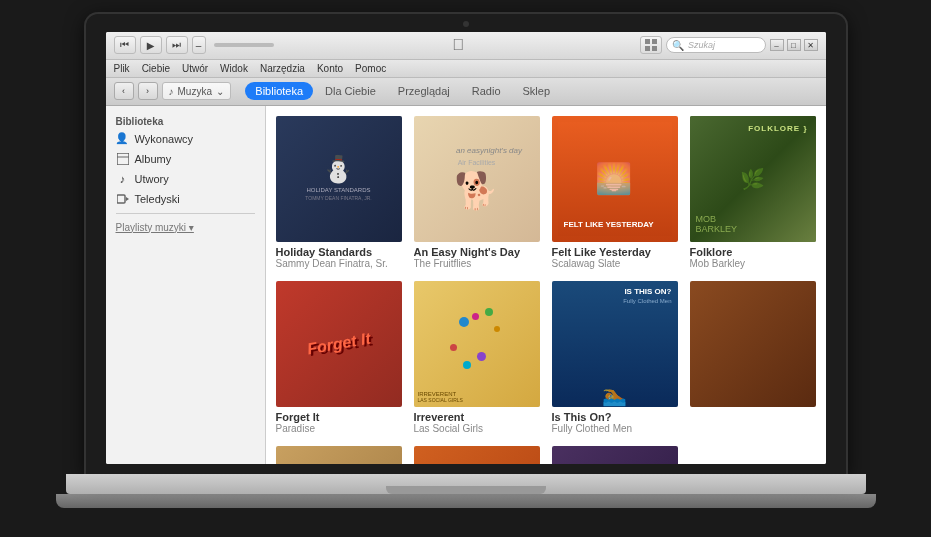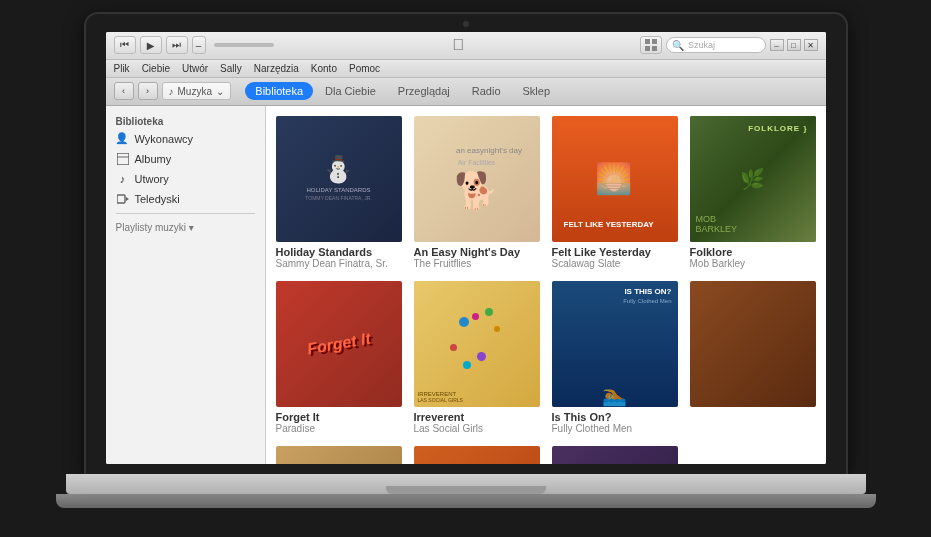--- a/index.html
+++ b/index.html
@@ -295,20 +295,21 @@
       height: 1px;
       background: #ccc;
       margin: 4px 10px;
     }
 
     .playlist-label {
       font-size: 10px;
       color: #777;
       padding: 4px 23px 2px 10px;
       cursor: pointer;
+      text-decoration: underline;
     }
 
     
     .album-grid-container {
       flex: 1;
       overflow-y: auto;
       padding: 10px;
       background: #fff;
     }
 
@@ -444,34 +445,34 @@
           <div class="grid-view-btn">
             <svg width="12" height="12" viewBox="0 0 12 12">
               <rect x="0" y="0" width="5" height="5" fill="#888"></rect>
               <rect x="7" y="0" width="5" height="5" fill="#888"></rect>
               <rect x="0" y="7" width="5" height="5" fill="#888"></rect>
               <rect x="7" y="7" width="5" height="5" fill="#888"></rect>
             </svg>
           </div>
           <div class="search-box">
             <span>🔍</span>
-            <span style="font-size:9px;color:#aaa;">Szukaj</span>
+            <span style="font-size:9px;color:#aaa;font-style:italic;">Szukaj</span>
           </div>
           <div class="win-controls">
             <div class="win-btn">–</div>
             <div class="win-btn">□</div>
             <div class="win-btn">✕</div>
           </div>
         </div>
 
         <div class="menu-bar">
           <span class="menu-item">Plik</span>
           <span class="menu-item">Ciebie</span>
           <span class="menu-item">Utwór</span>
-          <span class="menu-item">Sally</span>
+          <span class="menu-item">Widok</span>
           <span class="menu-item">Narzędzia</span>
           <span class="menu-item">Konto</span>
           <span class="menu-item">Pomoc</span>
         </div>
 
         <div class="toolbar">
           <div class="nav-btn">‹</div>
           <div class="nav-btn">›</div>
           <div class="location-bar">
             <span>♪</span>
@@ -542,21 +543,21 @@
                 </div>
                 <div class="album-title">Holiday Standards</div>
                 <div class="album-artist">Sammy Dean Finatra, Sr.</div>
               </div>
 
 
               <div class="album-item">
                 <div class="album-cover">
                   <div class="cover-easy" style="width:100%;height:100%;">
                     <div style="display:flex;flex-direction:column;align-items:center;justify-content:center;height:100%;gap:4px;">
-                      <div style="font-size:8px;color:#888;margin-left:25px;">an easynight's day</div>
+                      <div style="font-size:8px;color:#888;font-style:italic;margin-left:25px;">an easynight's day</div>
                       <div style="font-size:7px;color:#aaa;">Air Facilities</div>
                       <div style="font-size:36px;">🐕</div>
                     </div>
                   </div>
                 </div>
                 <div class="album-title">An Easy Night's Day</div>
                 <div class="album-artist">The Fruitflies</div>
               </div>
 
               <div class="album-item">

